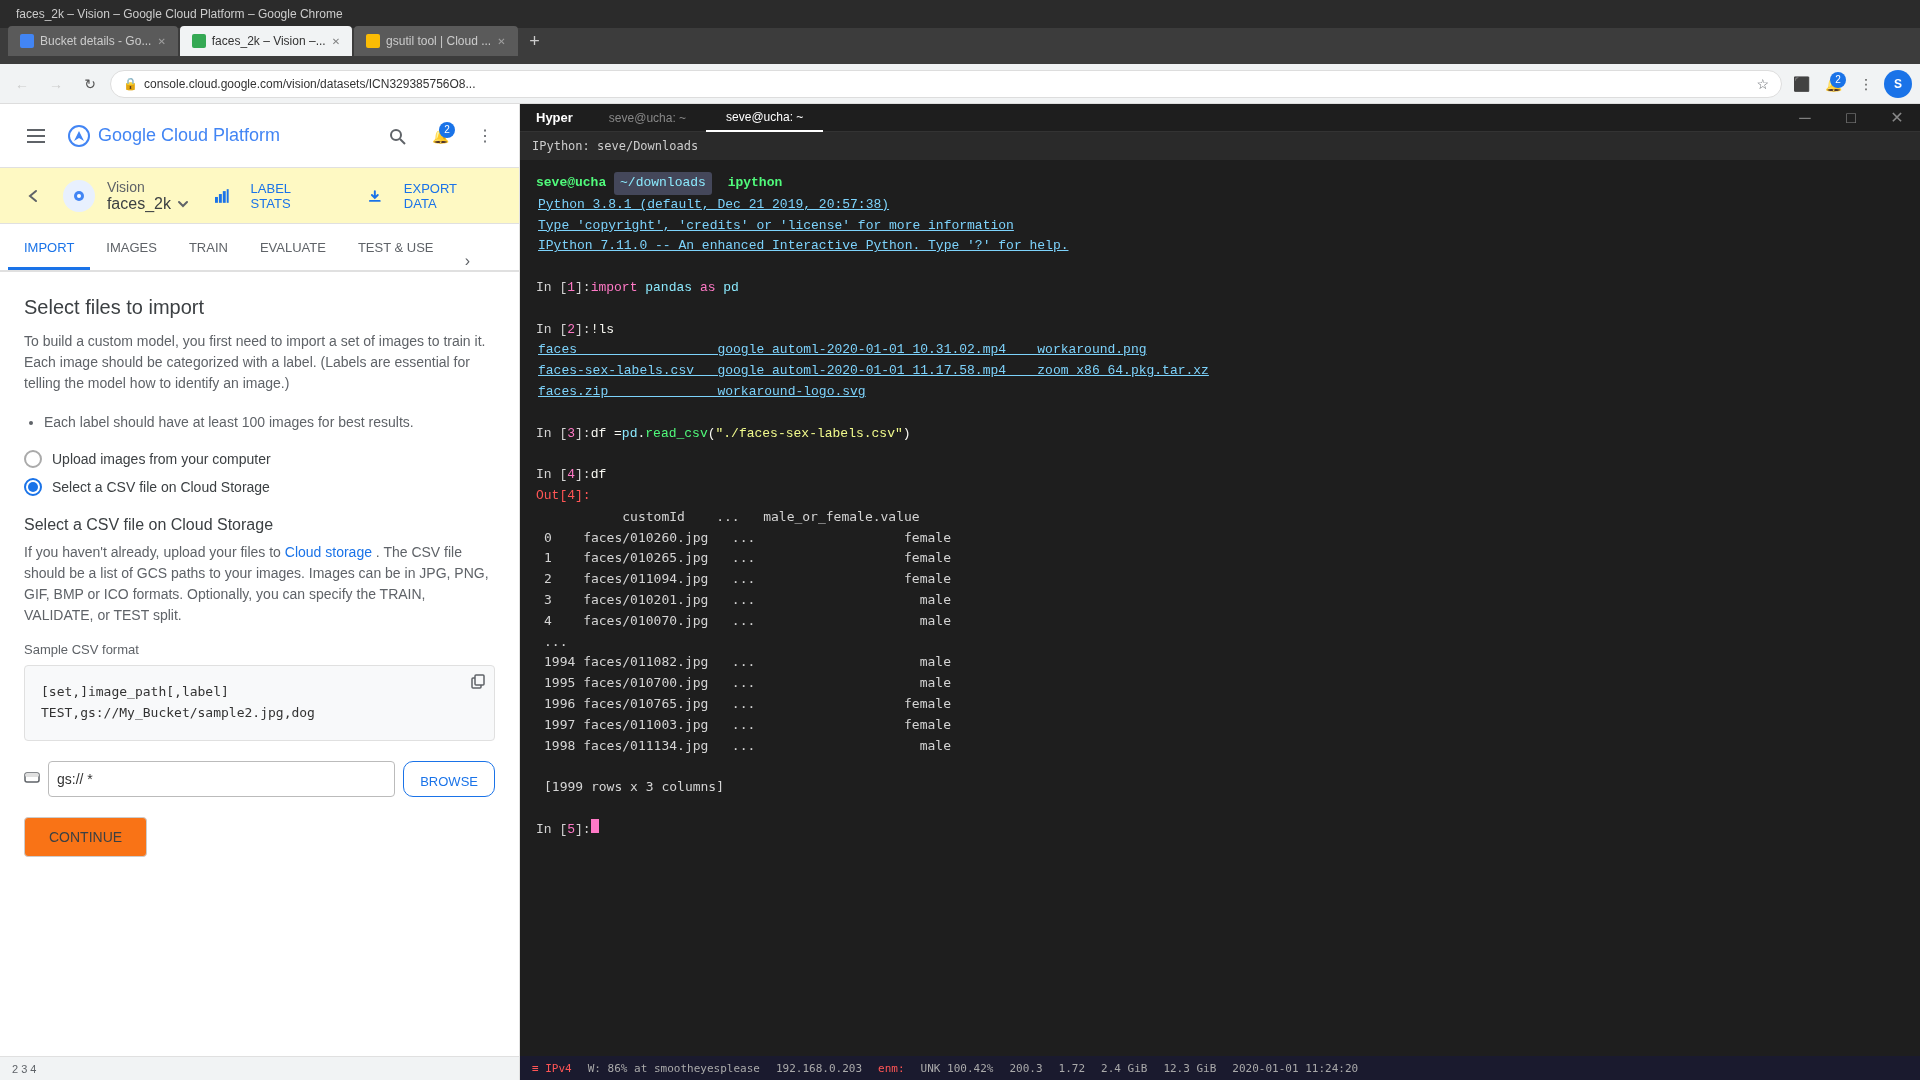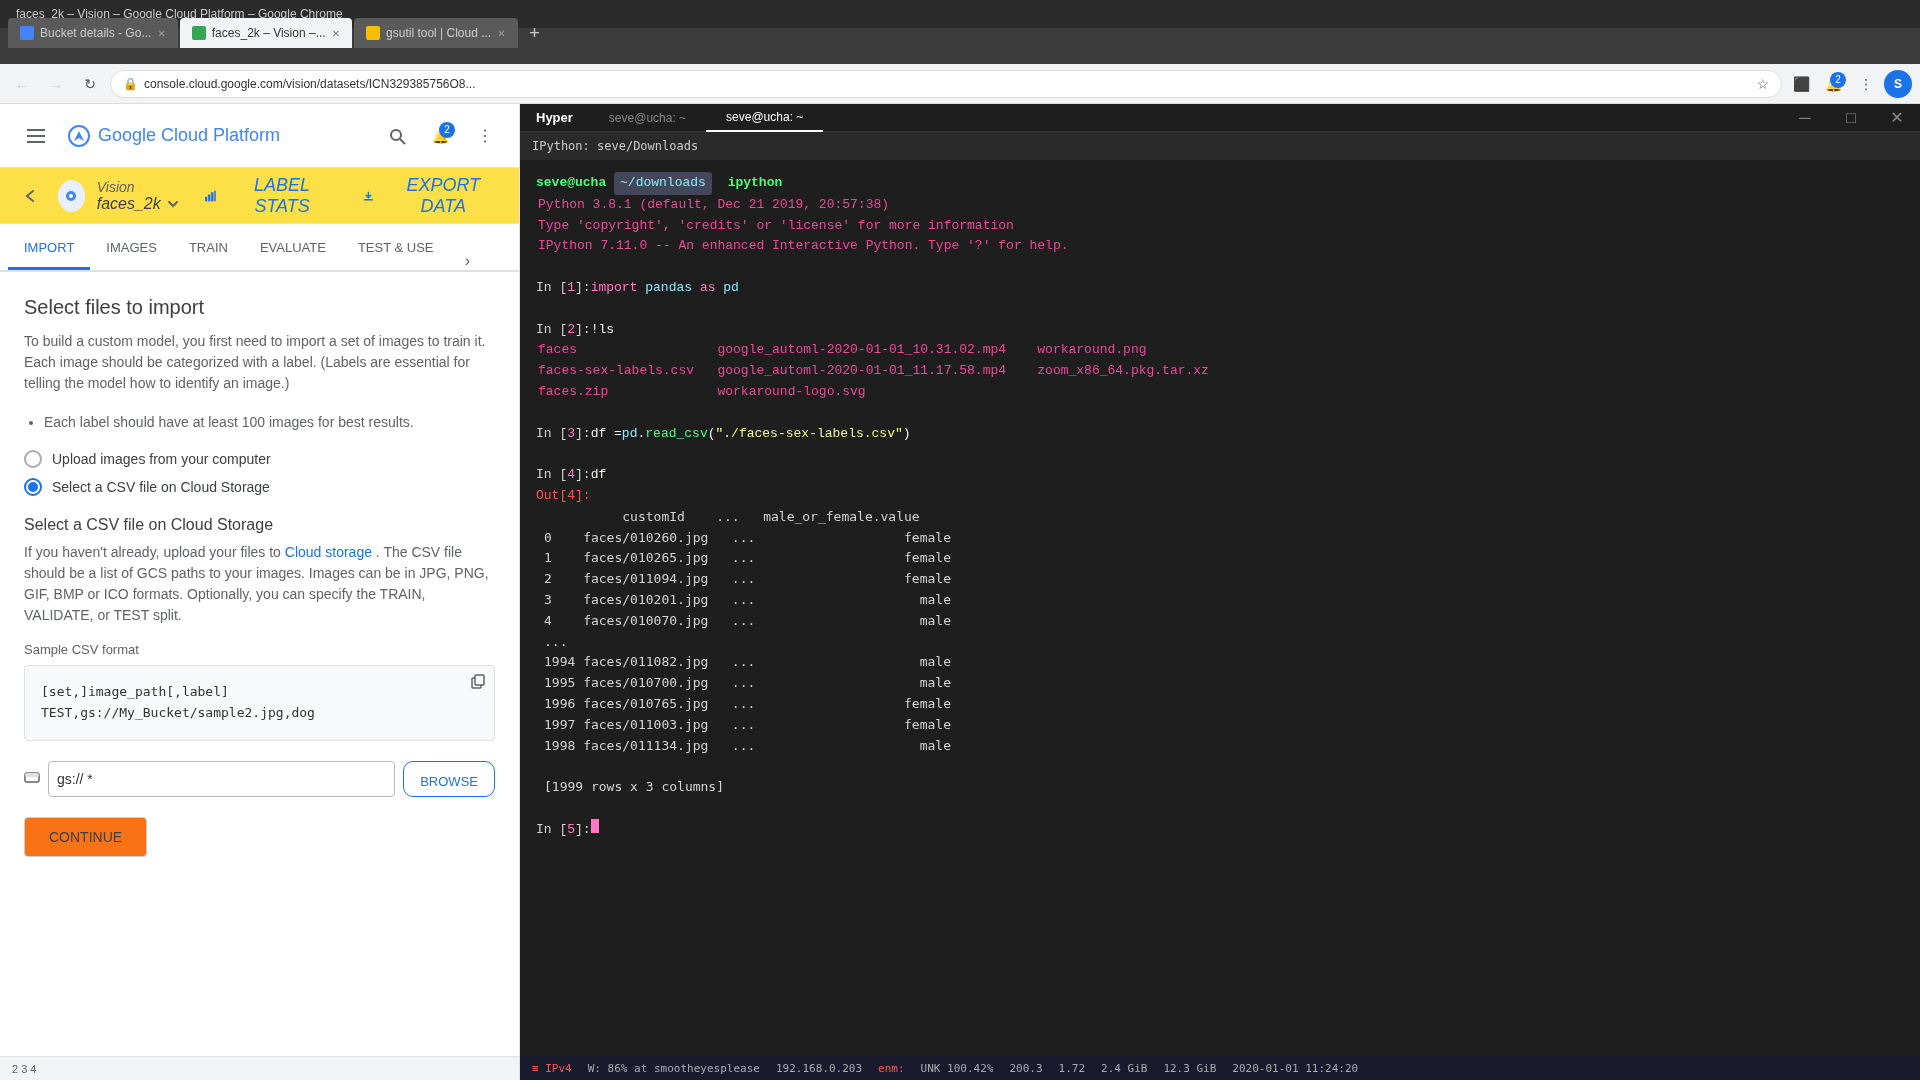--- a/index.html
+++ b/index.html
@@ -2,21 +2,21 @@
 <html><head>
   <meta charset="utf-8">
   <style>
     * { margin: 0; padding: 0; box-sizing: border-box; }
     body { width: 1920px; height: 1080px; overflow: hidden; font-family: 'Segoe UI', Arial, sans-serif; display: flex; flex-direction: column; }
 
     
     .browser-chrome { background: #3c3c3c; flex-shrink: 0; }
     .title-bar { height: 28px; background: #2b2b2b; display: flex; align-items: center; padding: 0 8px; color: #ccc; font-size: 12px; }
     .title-bar-text { margin-left: 8px; }
-    .tab-bar { height: 36px; background: #3c3c3c; display: flex; align-items: flex-end; padding: 16px 8px; gap: 2px; }
+    .tab-bar { height: 36px; background: #3c3c3c; display: flex; align-items: flex-end; padding: 8px 8px; gap: 2px; }
     .tab { height: 30px; background: #5a5a5a; border-radius: 4px 4px 0 0; display: flex; align-items: center; padding: 0 12px; font-size: 12px; color: #ccc; gap: 6px; min-width: 160px; max-width: 220px; cursor: pointer; }
     .tab.active { background: #f1f3f4; color: #333; }
     .tab-favicon { width: 14px; height: 14px; border-radius: 2px; flex-shrink: 0; }
     .tab-close { margin-left: auto; opacity: 0.6; font-size: 10px; }
     .tab-new { width: 30px; height: 30px; display: flex; align-items: center; justify-content: center; color: #ccc; font-size: 18px; cursor: pointer; }
 
     .nav-bar { height: 40px; background: #f1f3f4; display: flex; align-items: center; padding: 0 8px; gap: 6px; border-bottom: 1px solid #ddd; }
     .nav-btn { width: 28px; height: 28px; border-radius: 50%; display: flex; align-items: center; justify-content: center; cursor: pointer; color: #555; font-size: 14px; }
     .nav-btn.disabled { color: #ccc; cursor: default; }
     .nav-bar .address-bar { flex: 1; height: 28px; background: #fff; border: 1px solid #ddd; border-radius: 14px; display: flex; align-items: center; padding: 0 12px; font-size: 12px; color: #333; gap: 6px; }
@@ -36,28 +36,28 @@
     
     .gcp-header { height: 64px; background: #fff; border-bottom: 1px solid #e0e0e0; display: flex; align-items: center; padding: 0 16px; gap: 12px; flex-shrink: 0; }
     .hamburger-btn { width: 40px; height: 40px; display: flex; align-items: center; justify-content: center; cursor: pointer; color: #5f6368; }
     .gcp-logo { color: #4285f4; font-size: 18px; font-weight: 500; display: flex; align-items: center; gap: 8px; }
     .gcp-search { margin-left: auto; width: 36px; height: 36px; border-radius: 50%; display: flex; align-items: center; justify-content: center; cursor: pointer; color: #5f6368; }
     .notif-badge { position: relative; }
     .badge { position: absolute; top: 2px; right: 2px; width: 16px; height: 16px; border-radius: 50%; background: #1a73e8; color: #fff; font-size: 10px; display: flex; align-items: center; justify-content: center; }
     .gcp-more-btn { width: 36px; height: 36px; border-radius: 50%; display: flex; align-items: center; justify-content: center; cursor: pointer; color: #5f6368; }
 
     
-    .vision-header { height: 56px; background: #fde047; border-bottom: 1px solid #e0e0e0; display: flex; align-items: center; padding: 0 16px; gap: 12px; flex-shrink: 0; font-style: italic; }
+    .vision-header { height: 56px; background: #fef9c3; border-bottom: 1px solid #e0e0e0; display: flex; align-items: center; padding: 0 16px; gap: 12px; flex-shrink: 0; }
     .back-btn { width: 36px; height: 36px; border-radius: 50%; display: flex; align-items: center; justify-content: center; cursor: pointer; color: #5f6368; }
     .vision-icon { width: 32px; height: 32px; border-radius: 50%; background: #e8f0fe; display: flex; align-items: center; justify-content: center; }
     .vision-title-group { flex: 1; }
     .vision-title { font-size: 14px; color: #5f6368; }
     .vision-dataset { font-size: 16px; color: #3c4043; font-weight: 500; display: flex; align-items: center; gap: 4px; }
     .vision-actions { display: flex; gap: 12px; }
-    .vision-action-btn { display: flex; align-items: center; gap: 22px; padding: 6px 12px; color: #1a73e8; font-size: 18px; cursor: pointer; font-weight: 500; text-align: center; }
+    .vision-action-btn { display: flex; align-items: center; gap: 22px; padding: 6px 12px; color: #1a73e8; font-size: 13px; cursor: pointer; font-weight: 500; }
 
     
     .nav-tabs { height: 48px; border-bottom: 2px solid #e0e0e0; display: flex; align-items: flex-end; padding: 0 8px; flex-shrink: 0; overflow: hidden; }
     .nav-tab { padding: 12px 16px; font-size: 13px; color: #5f6368; cursor: pointer; border-bottom: 3px solid transparent; font-weight: 500; white-space: nowrap; }
     .nav-tab.active { color: #1a73e8; border-bottom: 3px solid #1a73e8; }
     .nav-tab-more { width: 36px; display: flex; align-items: center; justify-content: center; color: #5f6368; cursor: pointer; }
 
     
     .left-content { flex: 1; overflow-y: auto; padding: 24px; }
     .section-title { font-size: 20px; color: #3c4043; margin-bottom: 12px; font-weight: 400; }
@@ -84,21 +84,21 @@
     
     .right-panel { flex: 1; background: #1e1e1e; display: flex; flex-direction: column; overflow: hidden; }
     .terminal-header { height: 28px; background: #2a2a2a; display: flex; align-items: center; padding: 0 12px; flex-shrink: 0; }
     .terminal-path { font-family: monospace; font-size: 12px; color: #ccc; }
 
     .terminal-body { flex: 1; overflow-y: auto; padding: 12px 16px; font-family: 'Courier New', Courier, monospace; font-size: 13px; line-height: 1.6; color: #d4d4d4; background: #1e1e1e; }
     .prompt-line { display: flex; align-items: baseline; gap: 0; flex-wrap: wrap; }
     .prompt-user { color: #50fa7b; font-weight: bold; }
     .prompt-dir { background: #44475a; color: #8be9fd; padding: 1px 6px; border-radius: 3px; }
     .prompt-command { color: #50fa7b; font-weight: bold; margin-left: 8px; }
-    .output-line { color: #ec4899; padding-left: 2px; }
+    .output-line { color: #7dd3fc; padding-left: 2px; text-decoration: underline; }
     .in-prompt { color: #d4d4d4; }
     .in-number { color: #ff79c6; }
     .cursor-block { display: inline-block; width: 8px; height: 14px; background: #ff79c6; vertical-align: middle; animation: blink 1s infinite; }
     @keyframes blink { 0%,100%{opacity:1} 50%{opacity:0} }
 
     .term-system-bar { height: 24px; background: #1a1a2e; display: flex; align-items: center; padding: 0 12px; flex-shrink: 0; font-size: 11px; color: #aaa; gap: 16px; font-family: monospace; }
     .term-sys-item { color: #aaa; }
     .term-sys-warn { color: #ff5555; }
 
     .left-bottom-bar { height: 24px; background: #f1f3f4; border-top: 1px solid #e0e0e0; display: flex; align-items: center; padding: 0 12px; font-size: 11px; color: #5f6368; flex-shrink: 0; }

